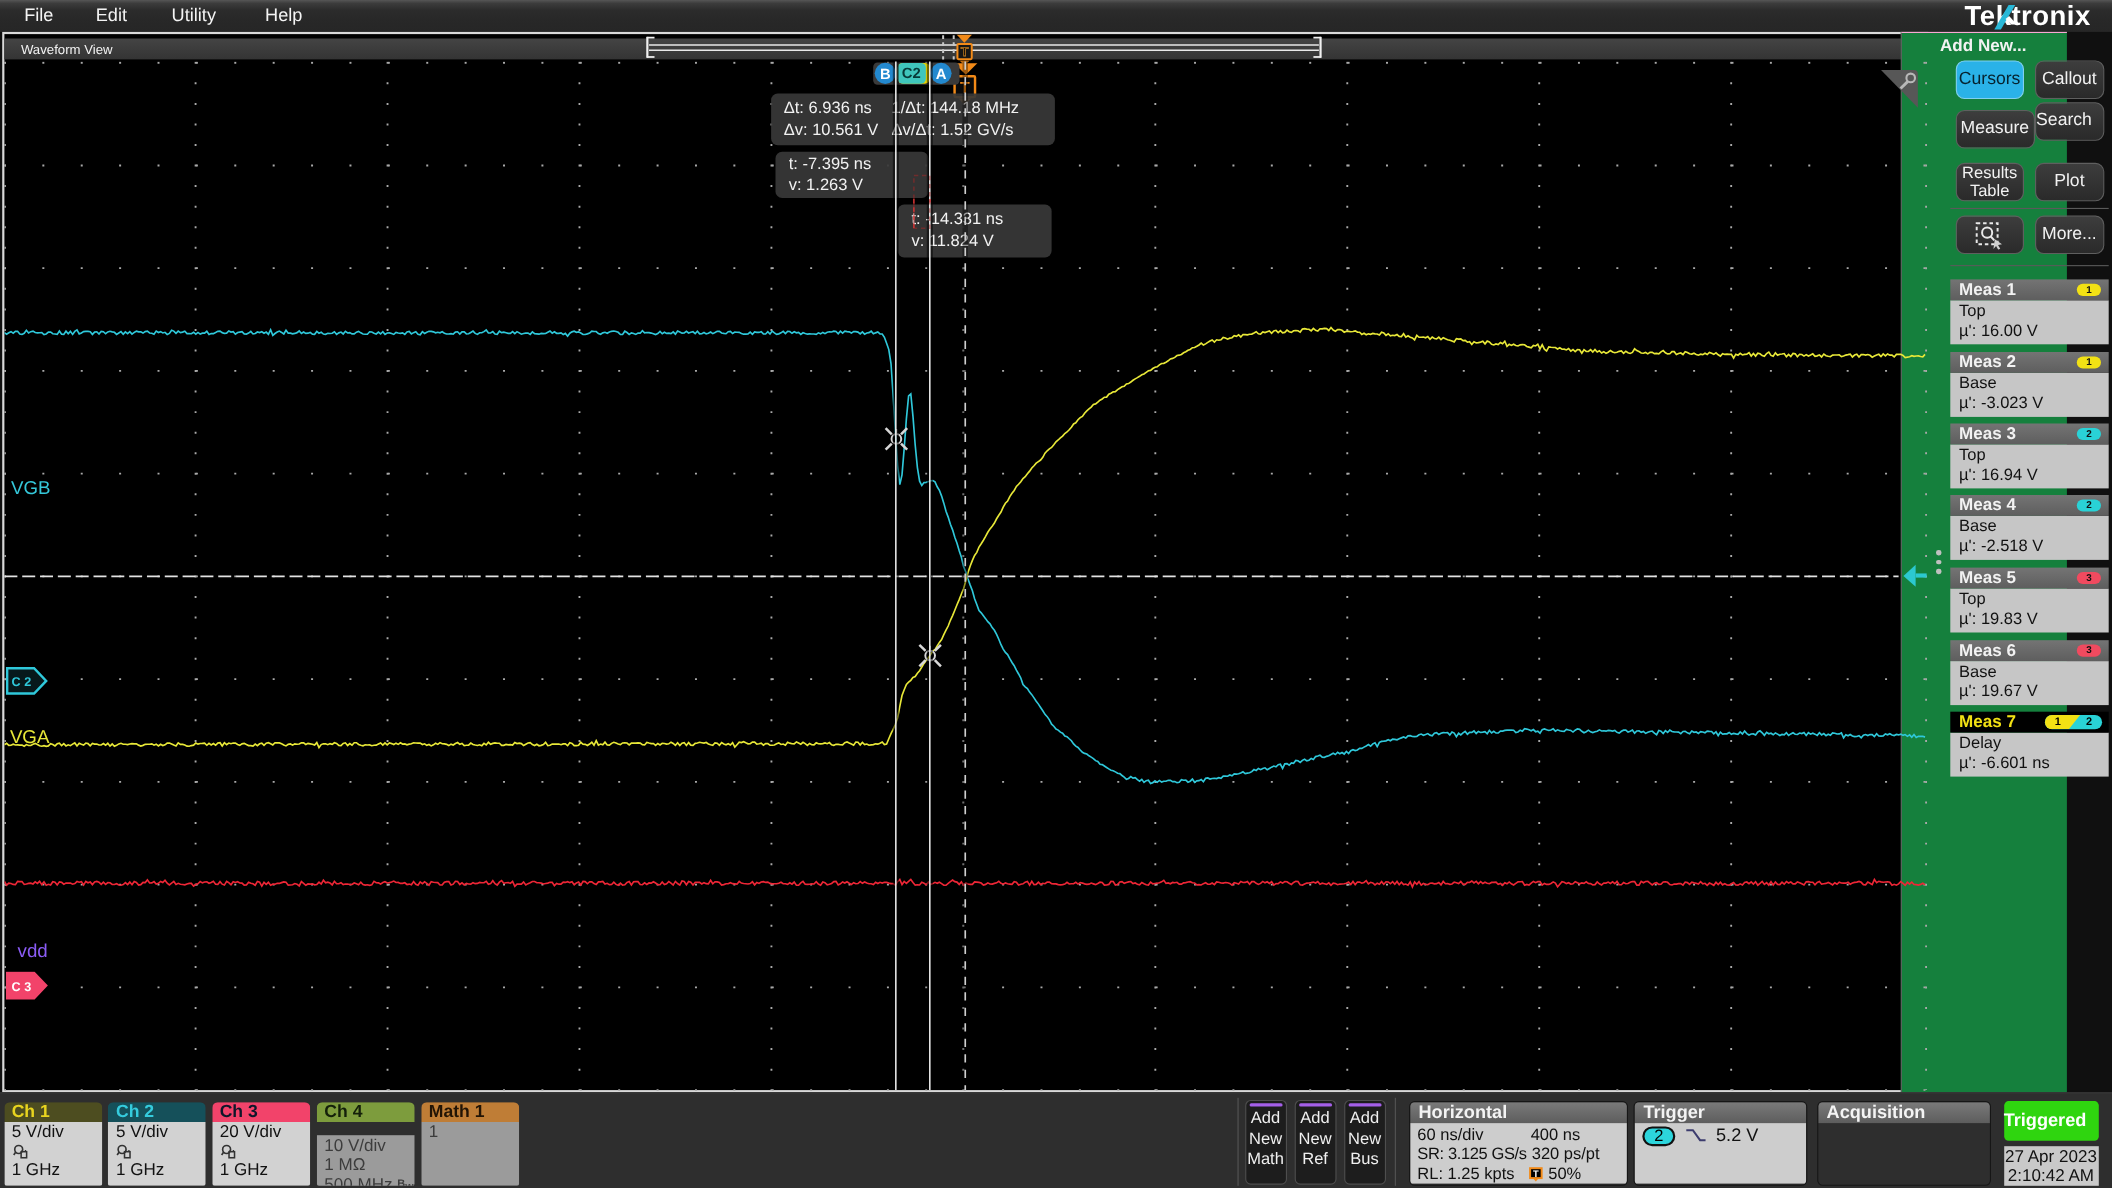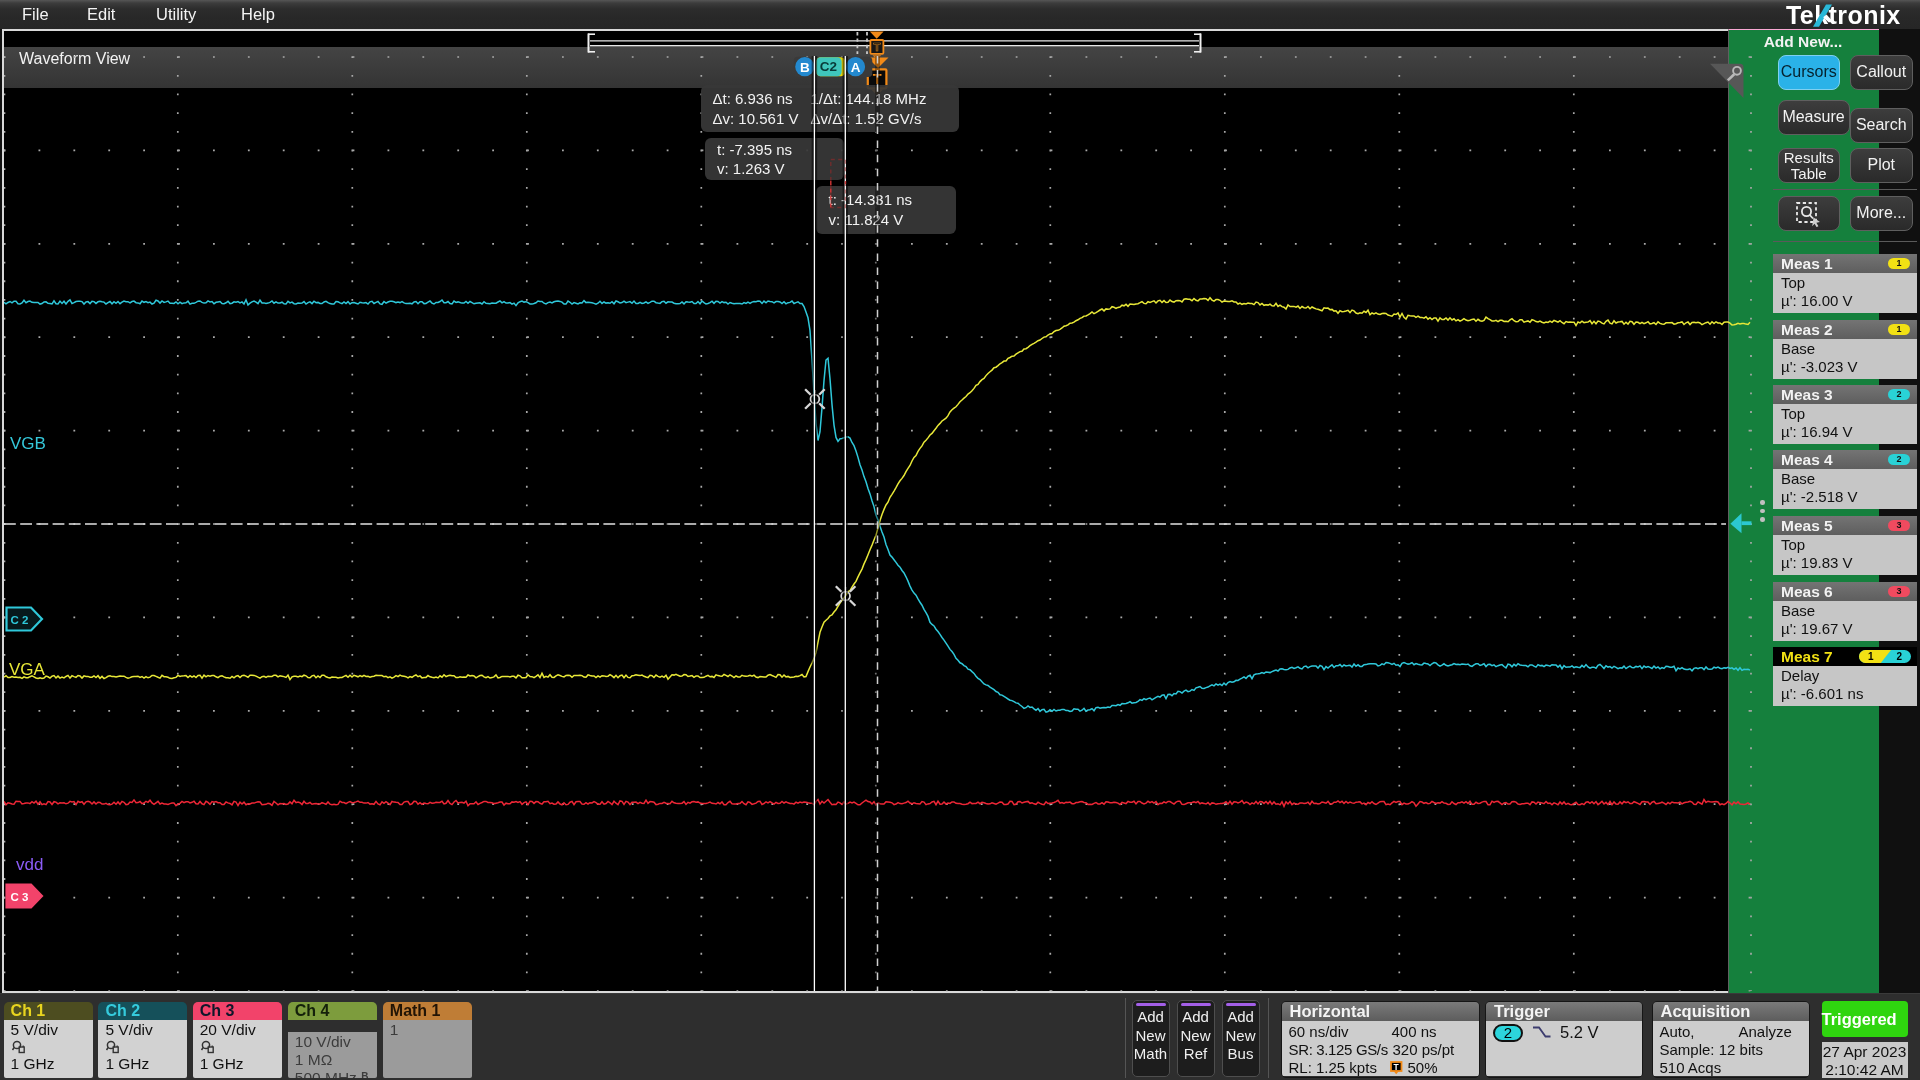--- a/index.html
+++ b/index.html
@@ -13,36 +13,36 @@
 </div>
 <div style="position:absolute;left:1786px;top:1px;width:130px;height:28px;">
 <span style="font:bold 25px 'Liberation Sans',sans-serif;color:#fff;letter-spacing:0.45px;">Tektronix</span>
 <svg style="position:absolute;left:0;top:0;" width="130" height="28" viewBox="0 0 130 28">
 <polygon points="40,3.5 46,3.5 33,25.8 27,25.8" fill="#29b8d8"></polygon>
 <polygon points="40.5,13.5 47.5,21.3 42.5,21.3 37.2,16.2" fill="#fff"></polygon>
     </svg>
 </div>
 
 <div style="position:absolute;left:2px;top:29px;width:1751px;height:964px;background:#000;border-left:2px solid #d9d9d9;border-top:2px solid #d9d9d9;border-right:2.5px solid #d9d9d9;border-bottom:2px solid #d9d9d9;box-sizing:border-box;">
-<div style="position:absolute;left:0;top:16px;width:100%;height:41px;background:linear-gradient(#444444,#343434);color:#f2f2f2;font-size:16px;">
+<div style="position:absolute;left:0;top:4px;width:100%;height:19px;background:linear-gradient(#444444,#343434);color:#f2f2f2;font-size:12px;">
       <span style="position:absolute;left:15px;top:3px;">Waveform View</span>
     </div>
 </div>
 
 <div style="position:absolute;left:1753.5px;top:29px;width:15.5px;height:964px;background:#2b2b2b;"></div>
 
 <div style="position:absolute;left:1728px;top:29px;width:151px;height:964px;background:#15803d;border-left:1px solid #606060;border-top:1px solid #f9a8d4;box-sizing:border-box;">
 <div style="position:absolute;left:0;top:3px;width:148px;text-align:center;color:#f2f2f2;font:bold 15.5px 'Liberation Sans',sans-serif;">Add New...</div>
 </div>
 <div style="position:absolute;left:1773px;top:188.5px;width:144px;height:1px;background:#5a5a5a;"></div>
 <div style="position:absolute;left:1773px;top:240.5px;width:144px;height:1px;background:#5a5a5a;"></div>
 <div style="position:absolute;left:1777.5px;top:54.5px;width:62.5px;height:35px;background:#2ab2e8;color:#06222e;border:1.5px solid #7fd0f0;border-radius:8px;box-sizing:border-box;text-align:center;font:16px 'Liberation Sans',sans-serif;line-height:32px;">Cursors</div>
 <div style="position:absolute;left:1850px;top:54.5px;width:62.5px;height:35px;background:linear-gradient(#3d3d3d,#2a2a2a);color:#f2f2f2;border:1.5px solid #5f5f5f;border-radius:8px;box-sizing:border-box;text-align:center;font:16px 'Liberation Sans',sans-serif;line-height:32px;">Callout</div>
 <div style="position:absolute;left:1777.5px;top:99.5px;width:72px;height:35px;background:linear-gradient(#3d3d3d,#2a2a2a);color:#f2f2f2;border:1.5px solid #5f5f5f;border-radius:8px;box-sizing:border-box;text-align:center;font:16px 'Liberation Sans',sans-serif;line-height:32px;">Measure</div>
-<div style="position:absolute;left:1850px;top:108px;width:62.5px;height:35px;background:linear-gradient(#3d3d3d,#2a2a2a);color:#f2f2f2;border:1.5px solid #5f5f5f;border-radius:8px;box-sizing:border-box;text-align:center;font:16px 'Liberation Sans',sans-serif;line-height:32px;">Search</div>
+<div style="position:absolute;left:1850px;top:93px;width:62.5px;height:35px;background:linear-gradient(#3d3d3d,#2a2a2a);color:#f2f2f2;border:1.5px solid #5f5f5f;border-radius:8px;box-sizing:border-box;font:16px 'Liberation Sans',sans-serif;line-height:32px;">Search</div>
 <div style="position:absolute;left:1777.5px;top:148px;width:62.5px;height:35px;background:linear-gradient(#3d3d3d,#2a2a2a);color:#f2f2f2;border:1.5px solid #5f5f5f;border-radius:8px;box-sizing:border-box;text-align:center;font:15px 'Liberation Sans',sans-serif;line-height:16px;padding-top:1px;">Results<br>Table</div>
 <div style="position:absolute;left:1850px;top:148px;width:62.5px;height:35px;background:linear-gradient(#3d3d3d,#2a2a2a);color:#f2f2f2;border:1.5px solid #5f5f5f;border-radius:8px;box-sizing:border-box;text-align:center;font:16px 'Liberation Sans',sans-serif;line-height:32px;">Plot</div>
 <div style="position:absolute;left:1777.5px;top:195.5px;width:62.5px;height:35px;background:linear-gradient(#3d3d3d,#2a2a2a);color:#f2f2f2;border:1.5px solid #5f5f5f;border-radius:8px;box-sizing:border-box;text-align:center;font:16px 'Liberation Sans',sans-serif;line-height:normal;"><svg width="28" height="26" viewBox="0 0 28 26" style="margin-top:4px;">
       <rect x="2" y="2" width="19" height="19" fill="none" stroke="#e8e8e8" stroke-width="1.8" stroke-dasharray="3.2 2.6"></rect>
       <circle cx="11.5" cy="10.5" r="4.6" fill="none" stroke="#e8e8e8" stroke-width="1.8"></circle>
       <path d="M14.8 14 L18 17.5" stroke="#e8e8e8" stroke-width="1.8"></path>
       <path d="M18.5 16.5 l6.5 4.5 l-3.6 0.8 l2 3.4 l-1.8 0.9 l-2-3.4 l-2.4 2.6 z" fill="#cfcfcf"></path>
     </svg></div>
 <div style="position:absolute;left:1850px;top:195.5px;width:62.5px;height:35px;background:linear-gradient(#3d3d3d,#2a2a2a);color:#f2f2f2;border:1.5px solid #5f5f5f;border-radius:8px;box-sizing:border-box;text-align:center;font:16px 'Liberation Sans',sans-serif;line-height:32px;">More...</div>
 <div style="position:absolute;left:1773px;top:254px;width:144px;height:58.5px;">
@@ -313,20 +313,14 @@
     <div style="position:relative;height:54.5px;background:#cdcdcd;color:#111;font:15px 'Liberation Sans',sans-serif;">
       <div style="position:absolute;left:7px;top:3px;width:30px;height:18px;background:#2cd5dc;border:2px solid #111;border-radius:9px;box-sizing:border-box;color:#000;font:15px 'Liberation Sans';text-align:center;line-height:14px;">2</div>
       <svg style="position:absolute;left:46px;top:4px;" width="22" height="15" viewBox="0 0 22 15">
         <path d="M1 2.5 H7 L13.5 11.5 H18.5" stroke="#3c3c6e" stroke-width="1.8" fill="none"></path>
       </svg>
       <div style="position:absolute;left:74px;top:2px;font-size:16.5px;">5.2 V</div>
     </div>
   </div>
 <div style="position:absolute;left:1651.5px;top:1000.5px;width:158px;height:77px;border:1.5px solid #161616;border-radius:5px;overflow:hidden;box-sizing:border-box;">
     <div style="height:19.5px;background:linear-gradient(#7a7a7a,#5d5d5d);color:#f4f4f4;font:600 16.5px 'Liberation Sans',sans-serif;padding-left:8px;line-height:19.5px;">Acquisition</div>
-    <div style="position:relative;height:54.5px;background:#cdcdcd;color:#111;font:15px 'Liberation Sans',sans-serif;">
-      <div style="position:absolute;left:7px;top:2px;">Auto,</div>
-      <div style="position:absolute;left:86px;top:2px;">Analyze</div>
-      <div style="position:absolute;left:7px;top:20px;">Sample: 12 bits</div>
-      <div style="position:absolute;left:7px;top:38px;">510 Acqs</div>
-    </div>
   </div>
 <div style="position:absolute;left:1821.5px;top:1000.5px;width:86px;height:36px;background:#2fd50f;border-radius:4px;color:#fff;font:bold 16.5px 'Liberation Sans',sans-serif;text-align:left;line-height:36px;">Triggered</div>
 <div style="position:absolute;left:1821.5px;top:1041.5px;width:86px;height:36px;background:#c9c9c9;color:#111;font:15.5px 'Liberation Sans',sans-serif;text-align:center;line-height:18px;padding-top:1px;box-sizing:border-box;">27 Apr 2023<br>2:10:42 AM</div>
 </body></html>

